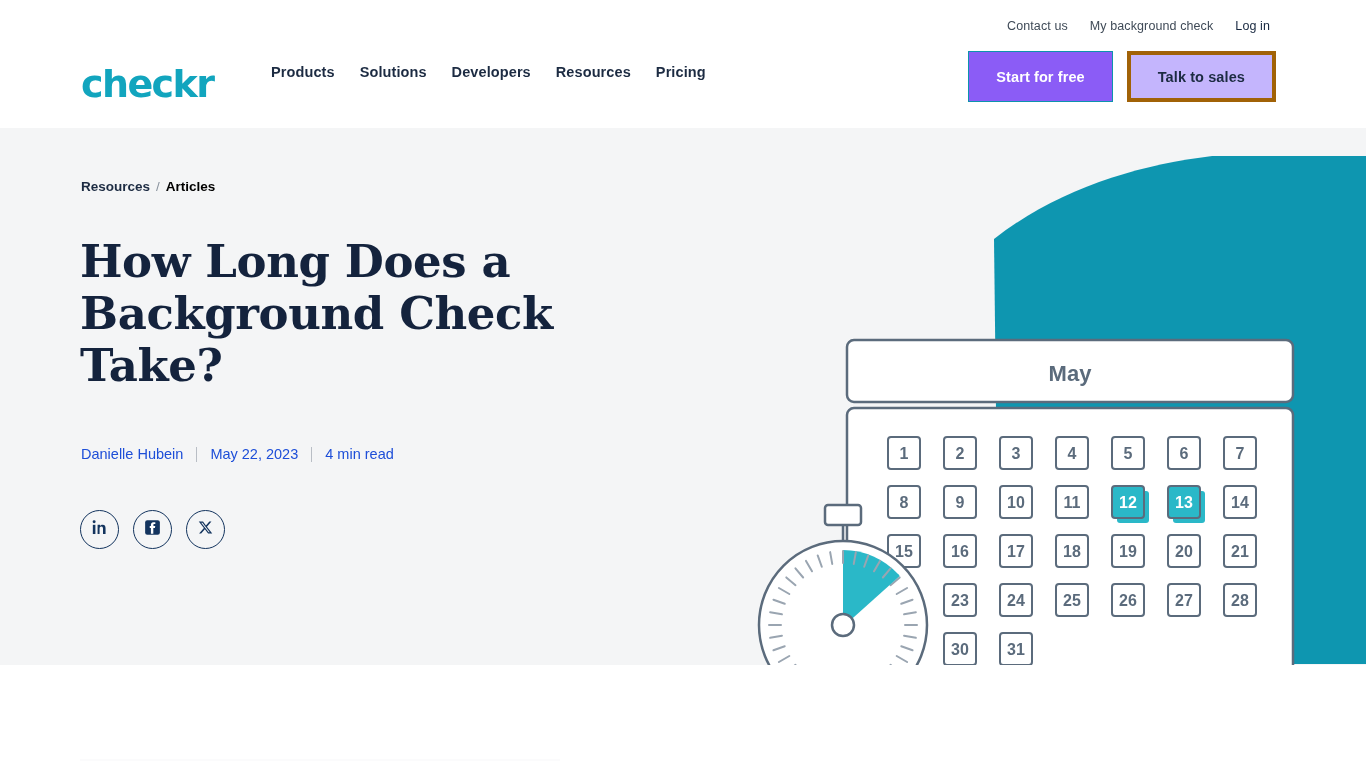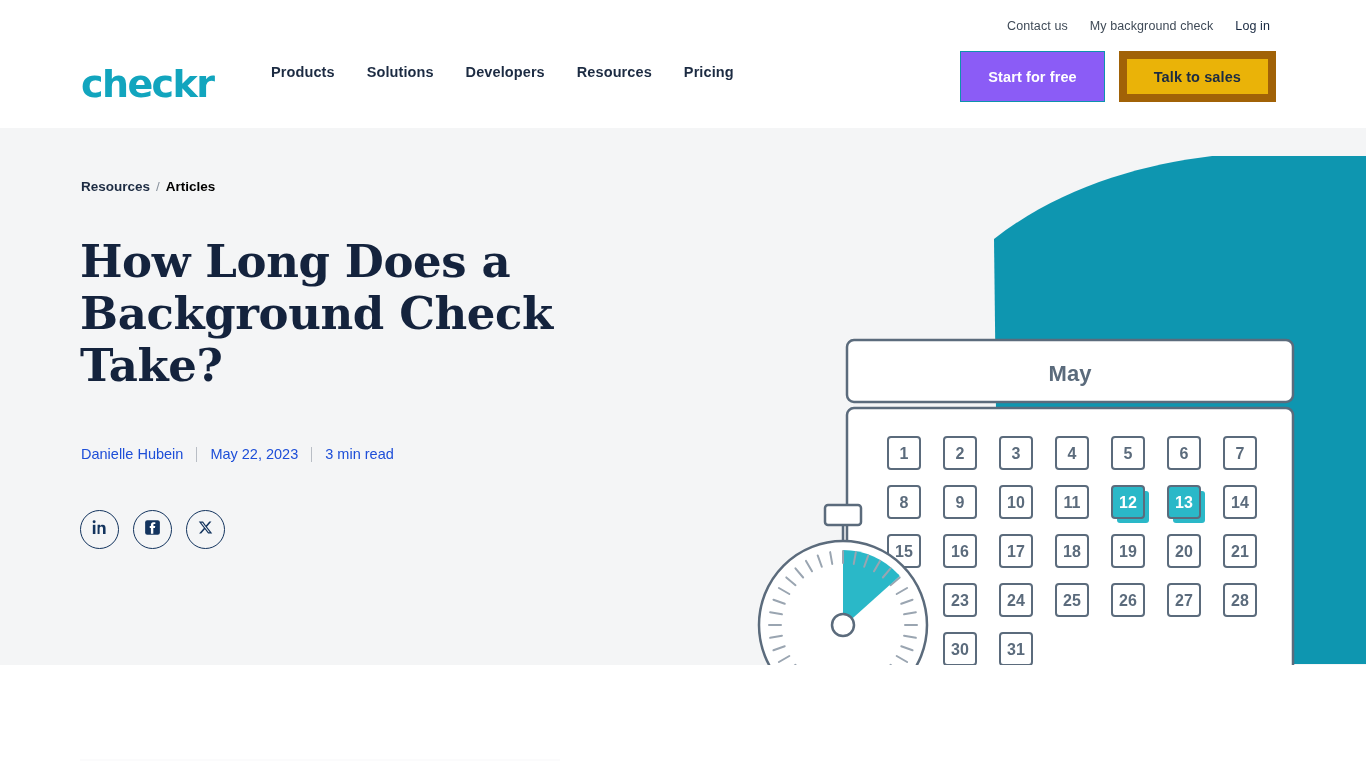--- a/index.html
+++ b/index.html
@@ -37,40 +37,40 @@
   .logo {
     position: absolute; left: 81px; top: 3px;
     font-size: 38px; font-weight: 700; letter-spacing: -1.6px;
     color: #12A5BE; line-height: 1; font-family: "DejaVu Sans", sans-serif;
     cursor: pointer;
     margin-top: 14px;
   }
 
   .nav-links {
     position: absolute; left: 271px; top: 16px;
-    display: flex; align-items: center; gap: 32px;
+    display: flex; align-items: center; gap: 25px;
   }
   .nav-link {
     font-size: 14.5px; font-weight: 700; color: #1c2b42;
     letter-spacing: .1px; text-decoration: none; cursor: pointer;
     white-space: nowrap;
   }
 
   .cta-group {
     position: absolute; right: 90px; top: 3px;
     display: flex; align-items: center; gap: 14px;
   }
   .btn {
     display: flex; align-items: center; justify-content: center;
     height: 51px; padding: 0 27px;
     font-size: 14.5px; font-weight: 700; letter-spacing: .1px;
     cursor: pointer; white-space: nowrap;
   }
   .btn-primary { background: #8b5cf6; color: #ffffff; border: 1px solid #0e93ad; }
-  .btn-secondary { background: #eab308; color: #1c2b42; border: 8px solid #a16207; }
+  .btn-secondary { background: #c4b5fd; color: #1c2b42; border: 4px solid #a16207; }
 
   
   .hero {
     position: absolute; top: 128px; left: 0;
     width: 1366px; height: 537px;
     background: #f4f5f6;
     overflow: hidden;
   }
 
   
@@ -185,21 +185,21 @@
       <span class="bc-current">Articles</span>
     </div>
 
     <h1 class="hero-title">How Long Does a Background Check Take?</h1>
 
     <div class="byline">
       <span>Danielle Hubein</span>
       <span class="byline-sep"></span>
       <span>May 22, 2023</span>
       <span class="byline-sep"></span>
-      <span>3 min read</span>
+      <span>4 min read</span>
     </div>
 
     <div class="social-row">
 
       <div class="social-btn">
         <span>
           <svg width="17" height="17" viewBox="0 0 24 24" fill="#13345e" xmlns="http://www.w3.org/2000/svg">
             <circle cx="4.4" cy="4" r="2.1"></circle>
             <rect x="2.6" y="8.2" width="3.6" height="13"></rect>
             <path d="M9.3 8.2h3.45v1.8h.05c.48-.9 1.66-1.85 3.42-1.85 3.66 0 4.33 2.35 4.33 5.42v7.63h-3.6v-6.77c0-1.62-.03-3.7-2.26-3.7-2.26 0-2.6 1.76-2.6 3.58v6.89H9.3z"></path>

